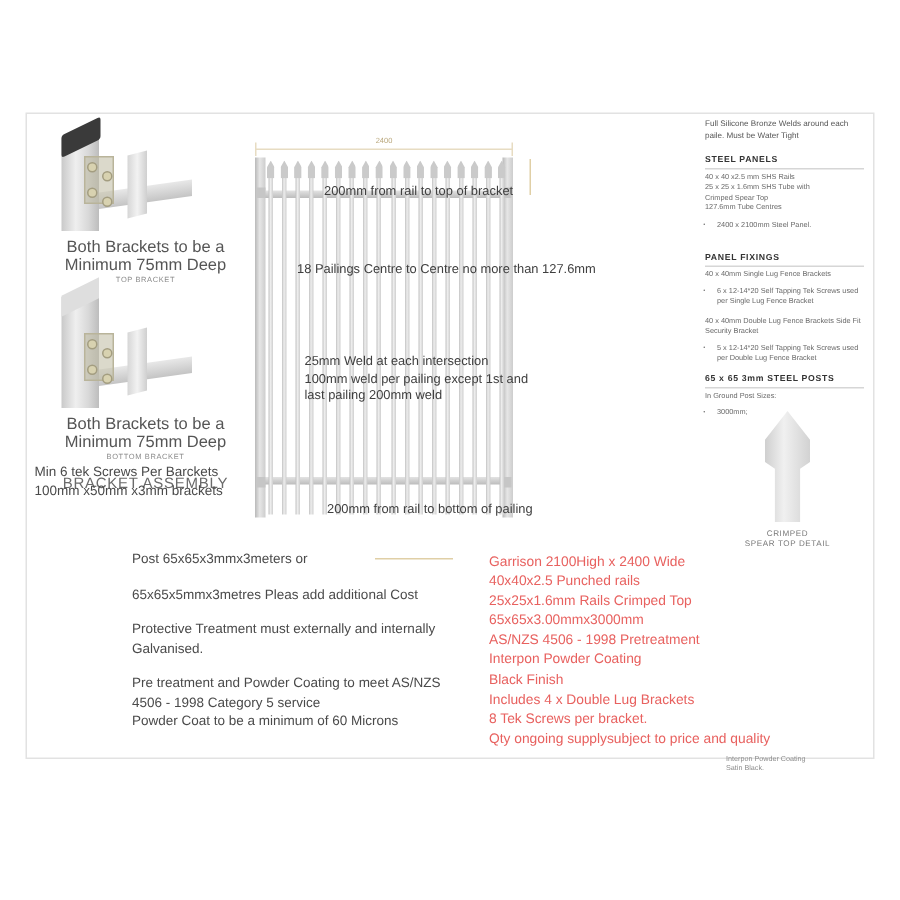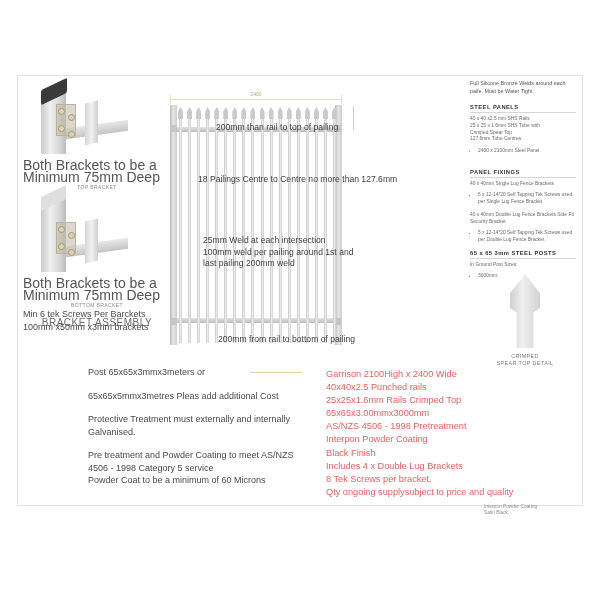--- a/index.html
+++ b/index.html
@@ -49,21 +49,21 @@
   .bracket-plate{
     position:absolute;left:33px;top:24px;width:18px;height:30px;
     background:rgba(190,185,160,.55);
     border:1px solid #b9b49a;
   }
   .bracket-bolt{
     position:absolute;width:5px;height:5px;border-radius:50%;
     background:#d8d2b0;border:1px solid #a39d80;
   }
   .cap-label{
-    text-align:left;font-size:14px;color:#555;line-height:11.5px;
+    text-align:center;font-size:11px;color:#555;line-height:11.5px;
     margin-top:2px;
   }
   .cap-sub{
     text-align:center;font-size:5px;color:#8a8a8a;letter-spacing:.4px;
     margin-top:1px;
   }
   .assembly-label{
     text-align:center;font-size:10px;color:#6b6b6b;letter-spacing:.5px;
     margin-top:9px;
   }
@@ -302,24 +302,24 @@
           </div>
           <div class="pailing" style="left: 153.941px;">
             <div class="spear"></div>
           </div>
           <div class="pailing" style="left: 163px;">
             <div class="spear"></div>
           </div>
         </div>
     </div>
 
-    <div class="note note-top">200mm than rail to top of pailing</div>
+    <div class="note note-top">200mm from rail to top of bracket</div>
     <div class="note note-mid">18 Pailings Centre to Centre no more than 127.6mm</div>
     <div class="note note-weld" style="white-space:pre-line">25mm Weld at each intersection
-100mm weld per pailing around 1st and
+100mm weld per pailing except 1st and
 last pailing 200mm weld</div>
     <div class="note note-bot">200mm from rail to bottom of pailing</div>
 
     <div class="dim-right">
         <div class="v"></div>
       </div>
     <div class="dim-bot">
         <div class="h"></div>
       </div>
   </div>

